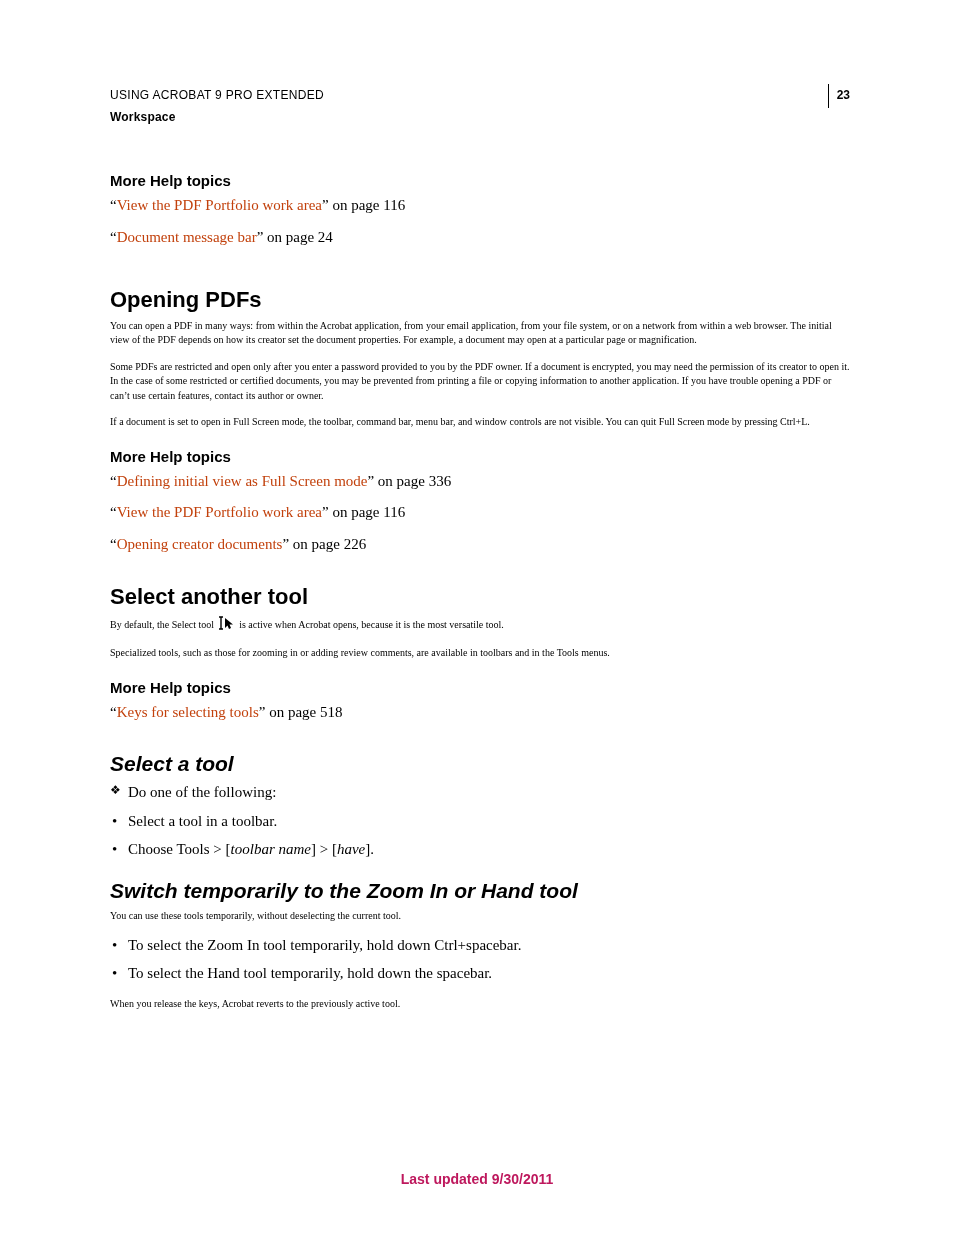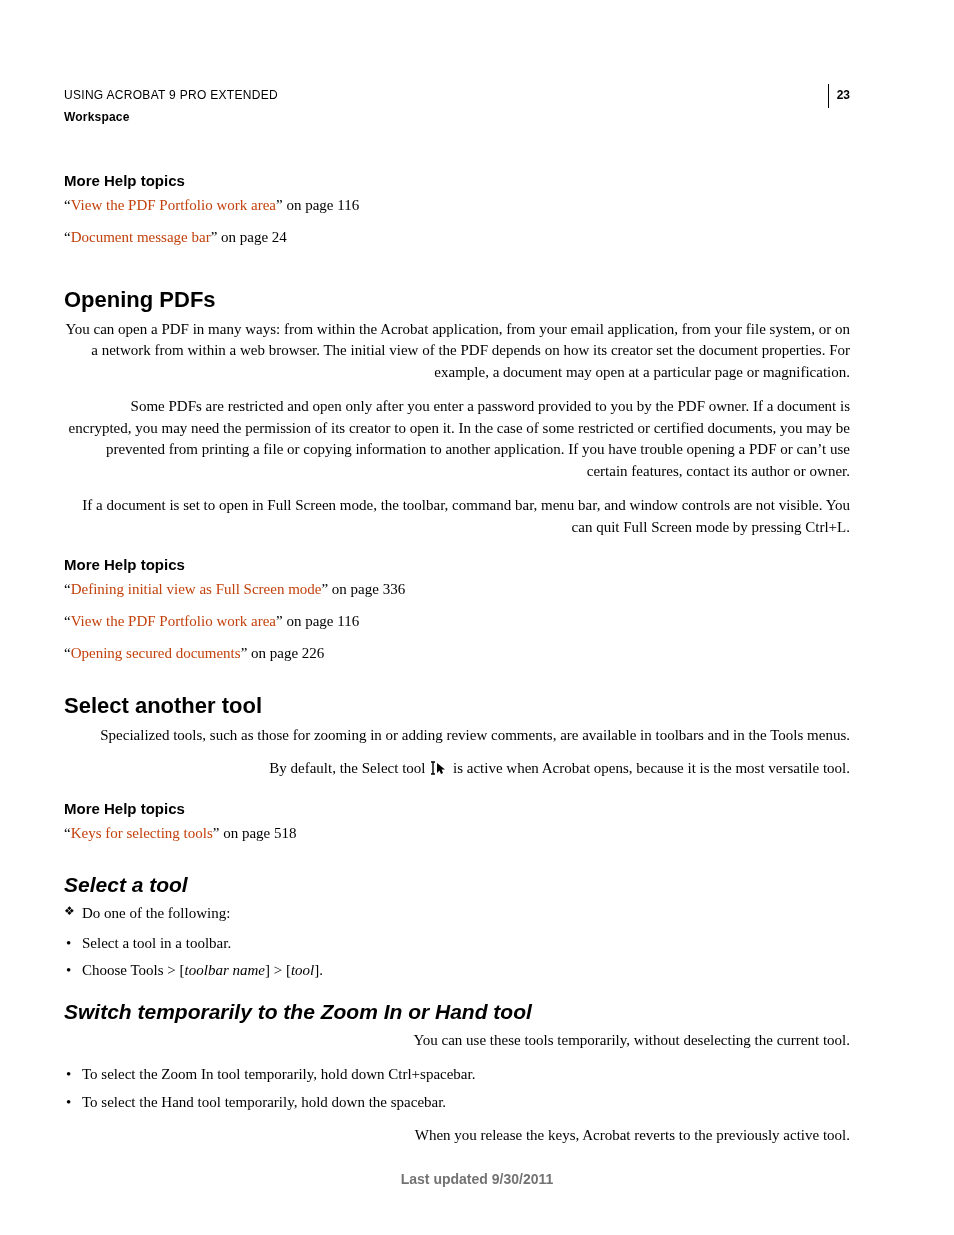--- a/index.html
+++ b/index.html
@@ -7,21 +7,21 @@
     padding: 0;
     background: #fff;
     font-family: "Minion Pro", "Times New Roman", Georgia, serif;
     color: #000;
   }
   .page {
     width: 954px;
     height: 1235px;
     position: relative;
     box-sizing: border-box;
-    padding: 88px 104px 0 64px;
+    padding: 88px 104px 0 110px;
   }
   .header-row {
     display: flex;
     justify-content: space-between;
     align-items: flex-start;
     margin-bottom: 2px;
   }
   .header-left {
     font-family: "Myriad Pro", "Helvetica Neue", Arial, sans-serif;
     font-size: 12px;
@@ -68,24 +68,23 @@
   }
   .h4 {
     font-family: "Myriad Pro", "Helvetica Neue", Arial, sans-serif;
     font-weight: 700;
     font-size: 21px;
     margin: 0 0 6px 0;
     font-style: italic;
   }
 
   .para {
-    font-size: 15px;
+    font-size: 10px;
     line-height: 1.45;
     margin: 0 0 12px 0;
-    text-align: right;
   }
   .linkwrap {
     font-size: 15px;
     line-height: 1.45;
     margin: 0 0 10px 0;
   }
   .link {
     color: #c2410c;
     text-decoration: none;
   }
@@ -139,21 +138,21 @@
 
   .footer {
     position: absolute;
     bottom: 48px;
     left: 0;
     width: 100%;
     text-align: center;
     font-family: "Myriad Pro", "Helvetica Neue", Arial, sans-serif;
     font-size: 14px;
     font-weight: 600;
-    color: #737373;
+    color: #be185d;
   }
 </style>
 </head>
 <body>
 
 <div class="page">
 
   <div class="header-row">
     <div class="header-left">USING ACROBAT 9 PRO EXTENDED</div>
     <div class="page-num-wrap">
@@ -179,48 +178,48 @@
 
   <div class="section-gap-sm"></div>
   <div class="h3">More Help topics</div>
   <div class="linkwrap">
     <span>“</span><a href="#" class="link">Defining initial view as Full Screen mode</a><span>” on page 336</span>
   </div>
   <div class="linkwrap">
     <span>“</span><a href="#" class="link">View the PDF Portfolio work area</a><span>” on page 116</span>
   </div>
   <div class="linkwrap">
-    <span>“</span><a href="#" class="link">Opening secured documents</a><span>” on page 226</span>
+    <span>“</span><a href="#" class="link">Opening creator documents</a><span>” on page 226</span>
   </div>
 
   <div class="section-gap-md"></div>
   <div class="h2">Select another tool</div>
-  <p class="para">Specialized tools, such as those for zooming in or adding review comments, are available in toolbars and in the Tools menus.</p>
   <p class="para">
     <span>By default, the Select tool </span><span class="cursor-icon"><svg width="16" height="14" viewBox="0 0 16 14">
       <path d="M2 1 L2 13 M0 1 L4 1 M0 13 L4 13" stroke="#000" stroke-width="1.4" fill="none"></path>
       <path d="M6 2 L6 12 L8.5 9.5 L10 13 L12 12 L10.5 8.5 L14 8.5 Z" fill="#000"></path>
     </svg></span><span> is active when Acrobat opens, because it is the most versatile tool.</span>
   </p>
+  <p class="para">Specialized tools, such as those for zooming in or adding review comments, are available in toolbars and in the Tools menus.</p>
 
   <div class="section-gap-sm"></div>
   <div class="h3">More Help topics</div>
   <div class="linkwrap">
     <span>“</span><a href="#" class="link">Keys for selecting tools</a><span>” on page 518</span>
   </div>
 
   <div class="section-gap-md"></div>
   <div class="h4">Select a tool</div>
   <ul class="diamond-list">
     <li>Do one of the following:</li>
   </ul>
   <ul class="bullet-list">
     <li>Select a tool in a toolbar.</li>
     <li>
-      <span>Choose Tools &gt; [</span><span class="ital">toolbar name</span><span>] &gt; [</span><span class="ital">tool</span><span>].</span>
+      <span>Choose Tools &gt; [</span><span class="ital">toolbar name</span><span>] &gt; [</span><span class="ital">have</span><span>].</span>
     </li>
   </ul>
 
   <div class="section-gap-sm"></div>
   <div class="h4">Switch temporarily to the Zoom In or Hand tool</div>
   <p class="para">You can use these tools temporarily, without deselecting the current tool.</p>
   <ul class="bullet-list">
     <li>To select the Zoom In tool temporarily, hold down Ctrl+spacebar.</li>
     <li>To select the Hand tool temporarily, hold down the spacebar.</li>
   </ul>

